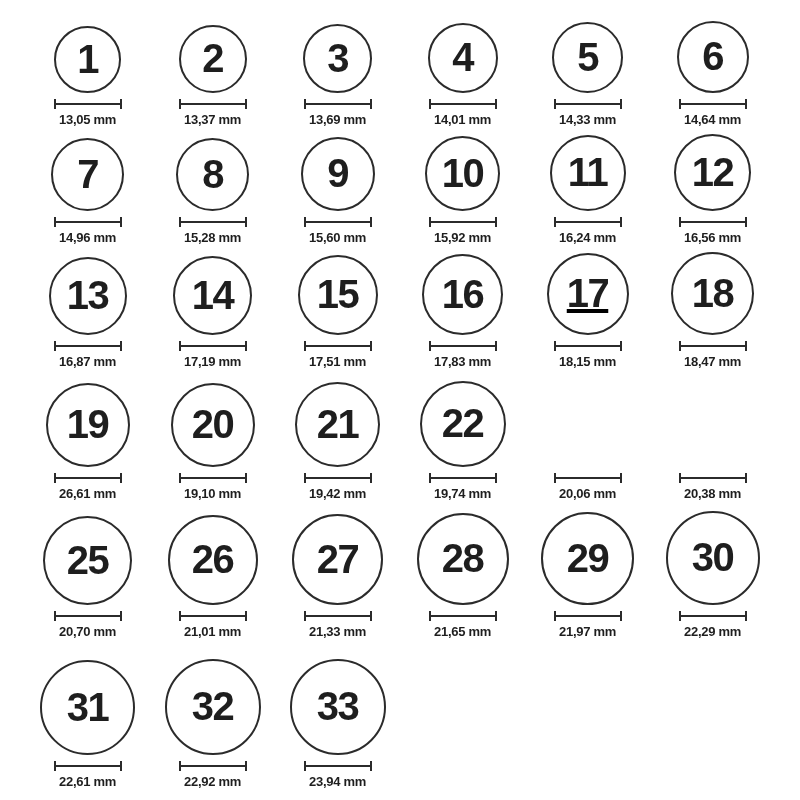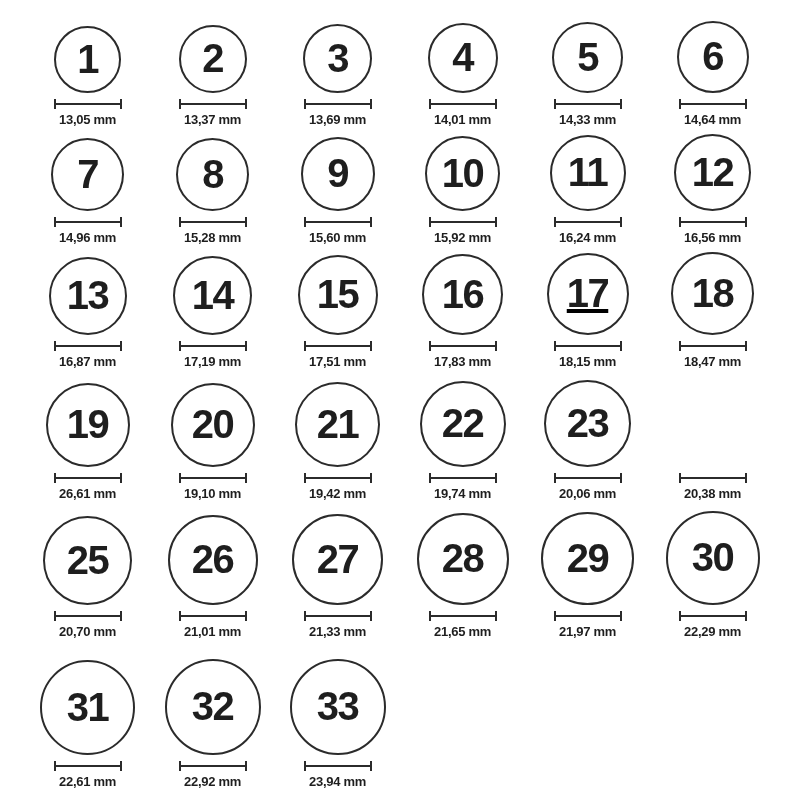--- a/index.html
+++ b/index.html
@@ -257,23 +257,20 @@
 
   <div class="cell">
     <div class="circle" style="width: 86px; height: 86px;">
       <span class="num">22</span>
     </div>
     <div class="bar"></div>
     <div class="label">19,74 mm</div>
   </div>
 
   <div class="cell">
-    <div class="circle" style="width: 87px; height: 87px;">
-      <span class="num">23</span>
-    </div>
     <div class="bar"></div>
     <div class="label">20,06 mm</div>
   </div>
 
   <div class="cell">
     <div class="bar"></div>
     <div class="label">20,38 mm</div>
   </div>
 </div>
     <div class="row row-5">

